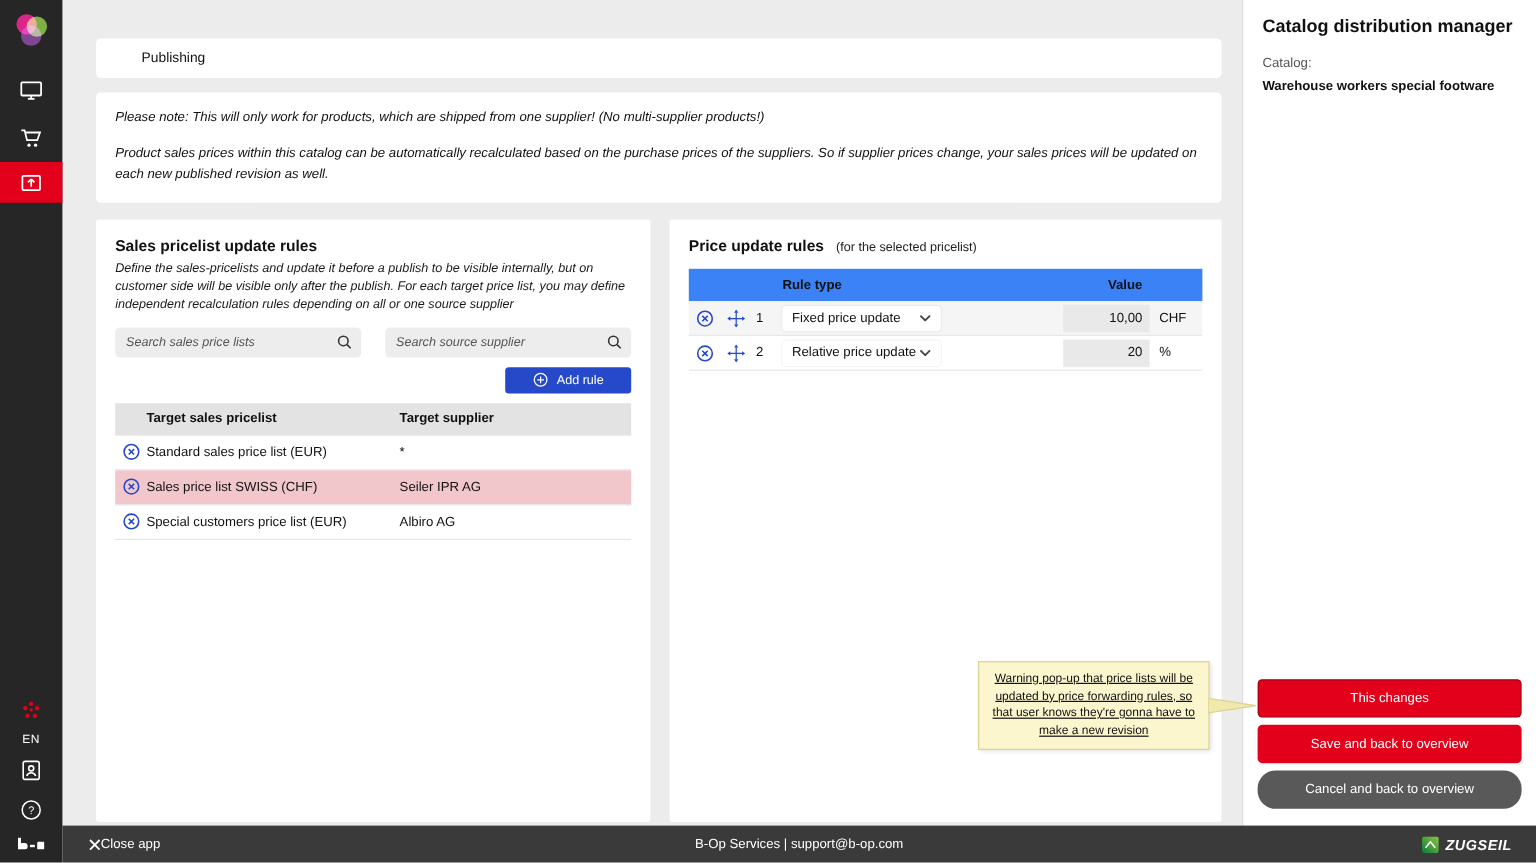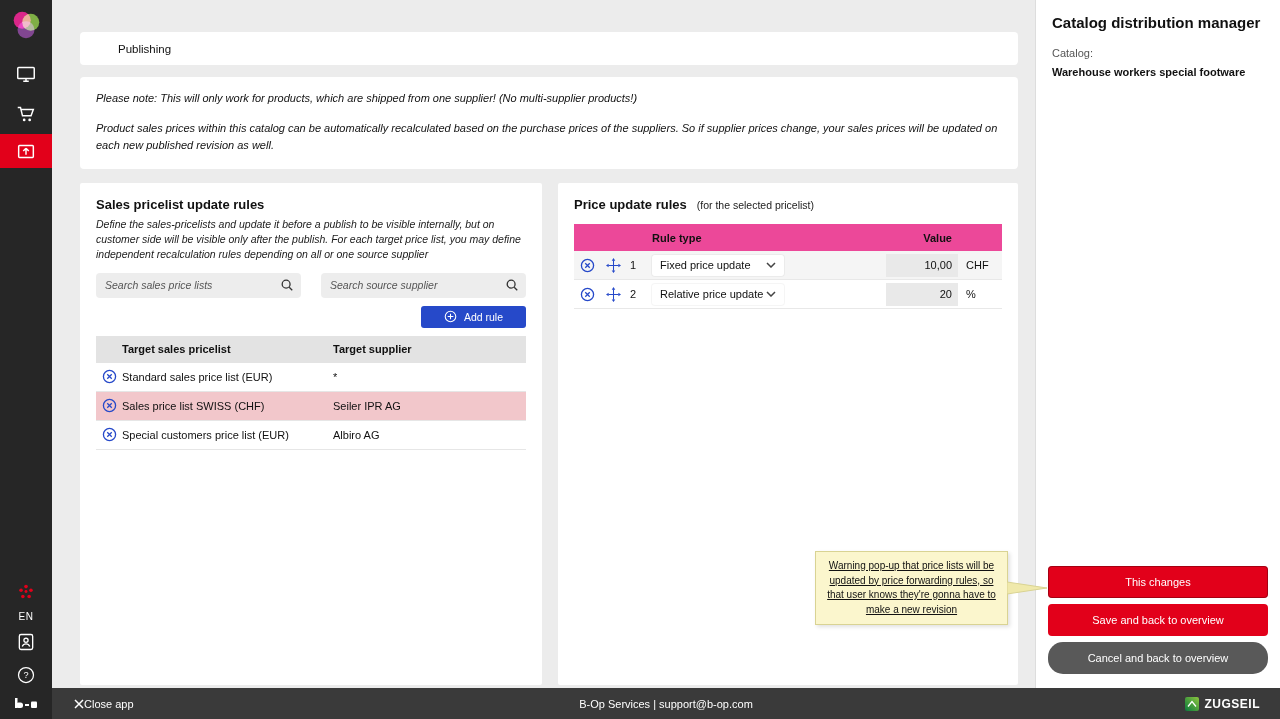--- a/index.html
+++ b/index.html
@@ -52,21 +52,21 @@
   .ltable { margin-top:8px; font-size:11px; }
   .lrow { display:grid; grid-template-columns:26px 211px 1fr; align-items:center; min-height:29px; border-bottom:1px solid #e6e6e6; }
   .lrow.lhead { background:#e3e3e3; font-weight:bold; min-height:27px; border-bottom:none; }
   .lrow.selected { background:#f2c7cb; }
   .rm, .mv { display:flex; align-items:center; justify-content:center; cursor:pointer; }
 
   .rp-titlerow { display:flex; align-items:baseline; gap:10px; }
   .subtitle { font-size:10.5px; color:#222; }
   .rtable { margin-top:12px; font-size:11px; }
   .rrow { display:grid; grid-template-columns:26px 26px 26px 150px 1fr 72px 44px; align-items:center; min-height:29px; border-bottom:1px solid #e8e8e8; }
-  .rrow.rhead { background:#ec4899; font-weight:bold; min-height:27px; border-bottom:none; }
+  .rrow.rhead { background:#3b82f6; font-weight:bold; min-height:27px; border-bottom:none; }
   .rrow.stripe { background:#f5f5f5; }
   .num { padding-left:4px; }
   .rule-select { display:flex; align-items:center; justify-content:space-between; width:132px; height:21px; padding:0 8px; background:#fff; border-radius:3px; cursor:pointer; box-shadow:0 0 0 1px rgba(0,0,0,0.04); }
   .val-input { width:100%; height:23px; background:#e9e9e9; border:none; text-align:right; padding:0 6px; font-family:inherit; font-size:11px; color:#111; }
   .unit { padding-left:8px; }
   .rhead .vh { text-align:right; padding-right:6px; }
 
   
   .sidebar { width:245px; background:#fff; border-left:1px solid #ddd; position:relative; padding:14px 12px 0 16px; flex-shrink:0; }
   .sidebar h1 { margin:0; font-size:15px; }
@@ -75,21 +75,21 @@
   .sidebar-buttons { position:absolute; left:12px; right:12px; bottom:14px; display:flex; flex-direction:column; gap:6px; }
   .sb-btn { height:32px; border:none; border-radius:4px; color:#fff; font-family:inherit; font-size:11px; cursor:pointer; }
   .sb-btn.red { background:#e2001a; }
   .sb-btn.red.focused { box-shadow:inset 0 0 0 1px rgba(90,0,8,.45); }
   .sb-btn.gray { background:#595959;border-radius:15px; }
 
   
   .footer { height:31px; background:#3a3a3a; color:#fff; font-size:11px; display:flex; align-items:center; padding:0 20px 0 22px; position:relative; flex-shrink:0; }
   .close-app { display:flex; align-items:center; gap:0; cursor:pointer; }
   .footer-center { position:absolute; left:50%; transform:translateX(-50%); white-space:nowrap; }
-  .brand { margin-left:auto; display:flex; align-items:center; gap:5px; font-weight:bold; font-size:12px; letter-spacing:.5px; z-index:1;padding-left:36px; }
+  .brand { margin-left:auto; display:flex; align-items:center; gap:5px; font-weight:bold; font-style:italic; font-size:12px; letter-spacing:.5px; z-index:1;padding-left:36px; }
 
   
   .tooltip { position:absolute; left:815px; top:551px; width:193px; background:#fbf6cd; border:1px solid #d9d393; padding:7px 8px; font-size:10px; line-height:1.45; text-align:center; z-index:5; box-shadow:2px 2px 4px rgba(0,0,0,.12);text-decoration:underline; }
   .tooltip .pointer { position:absolute; left:100%; top:50%; margin-top:-7px; }
 </style>
 </head>
 <body>
 
 <div class="app">
 

